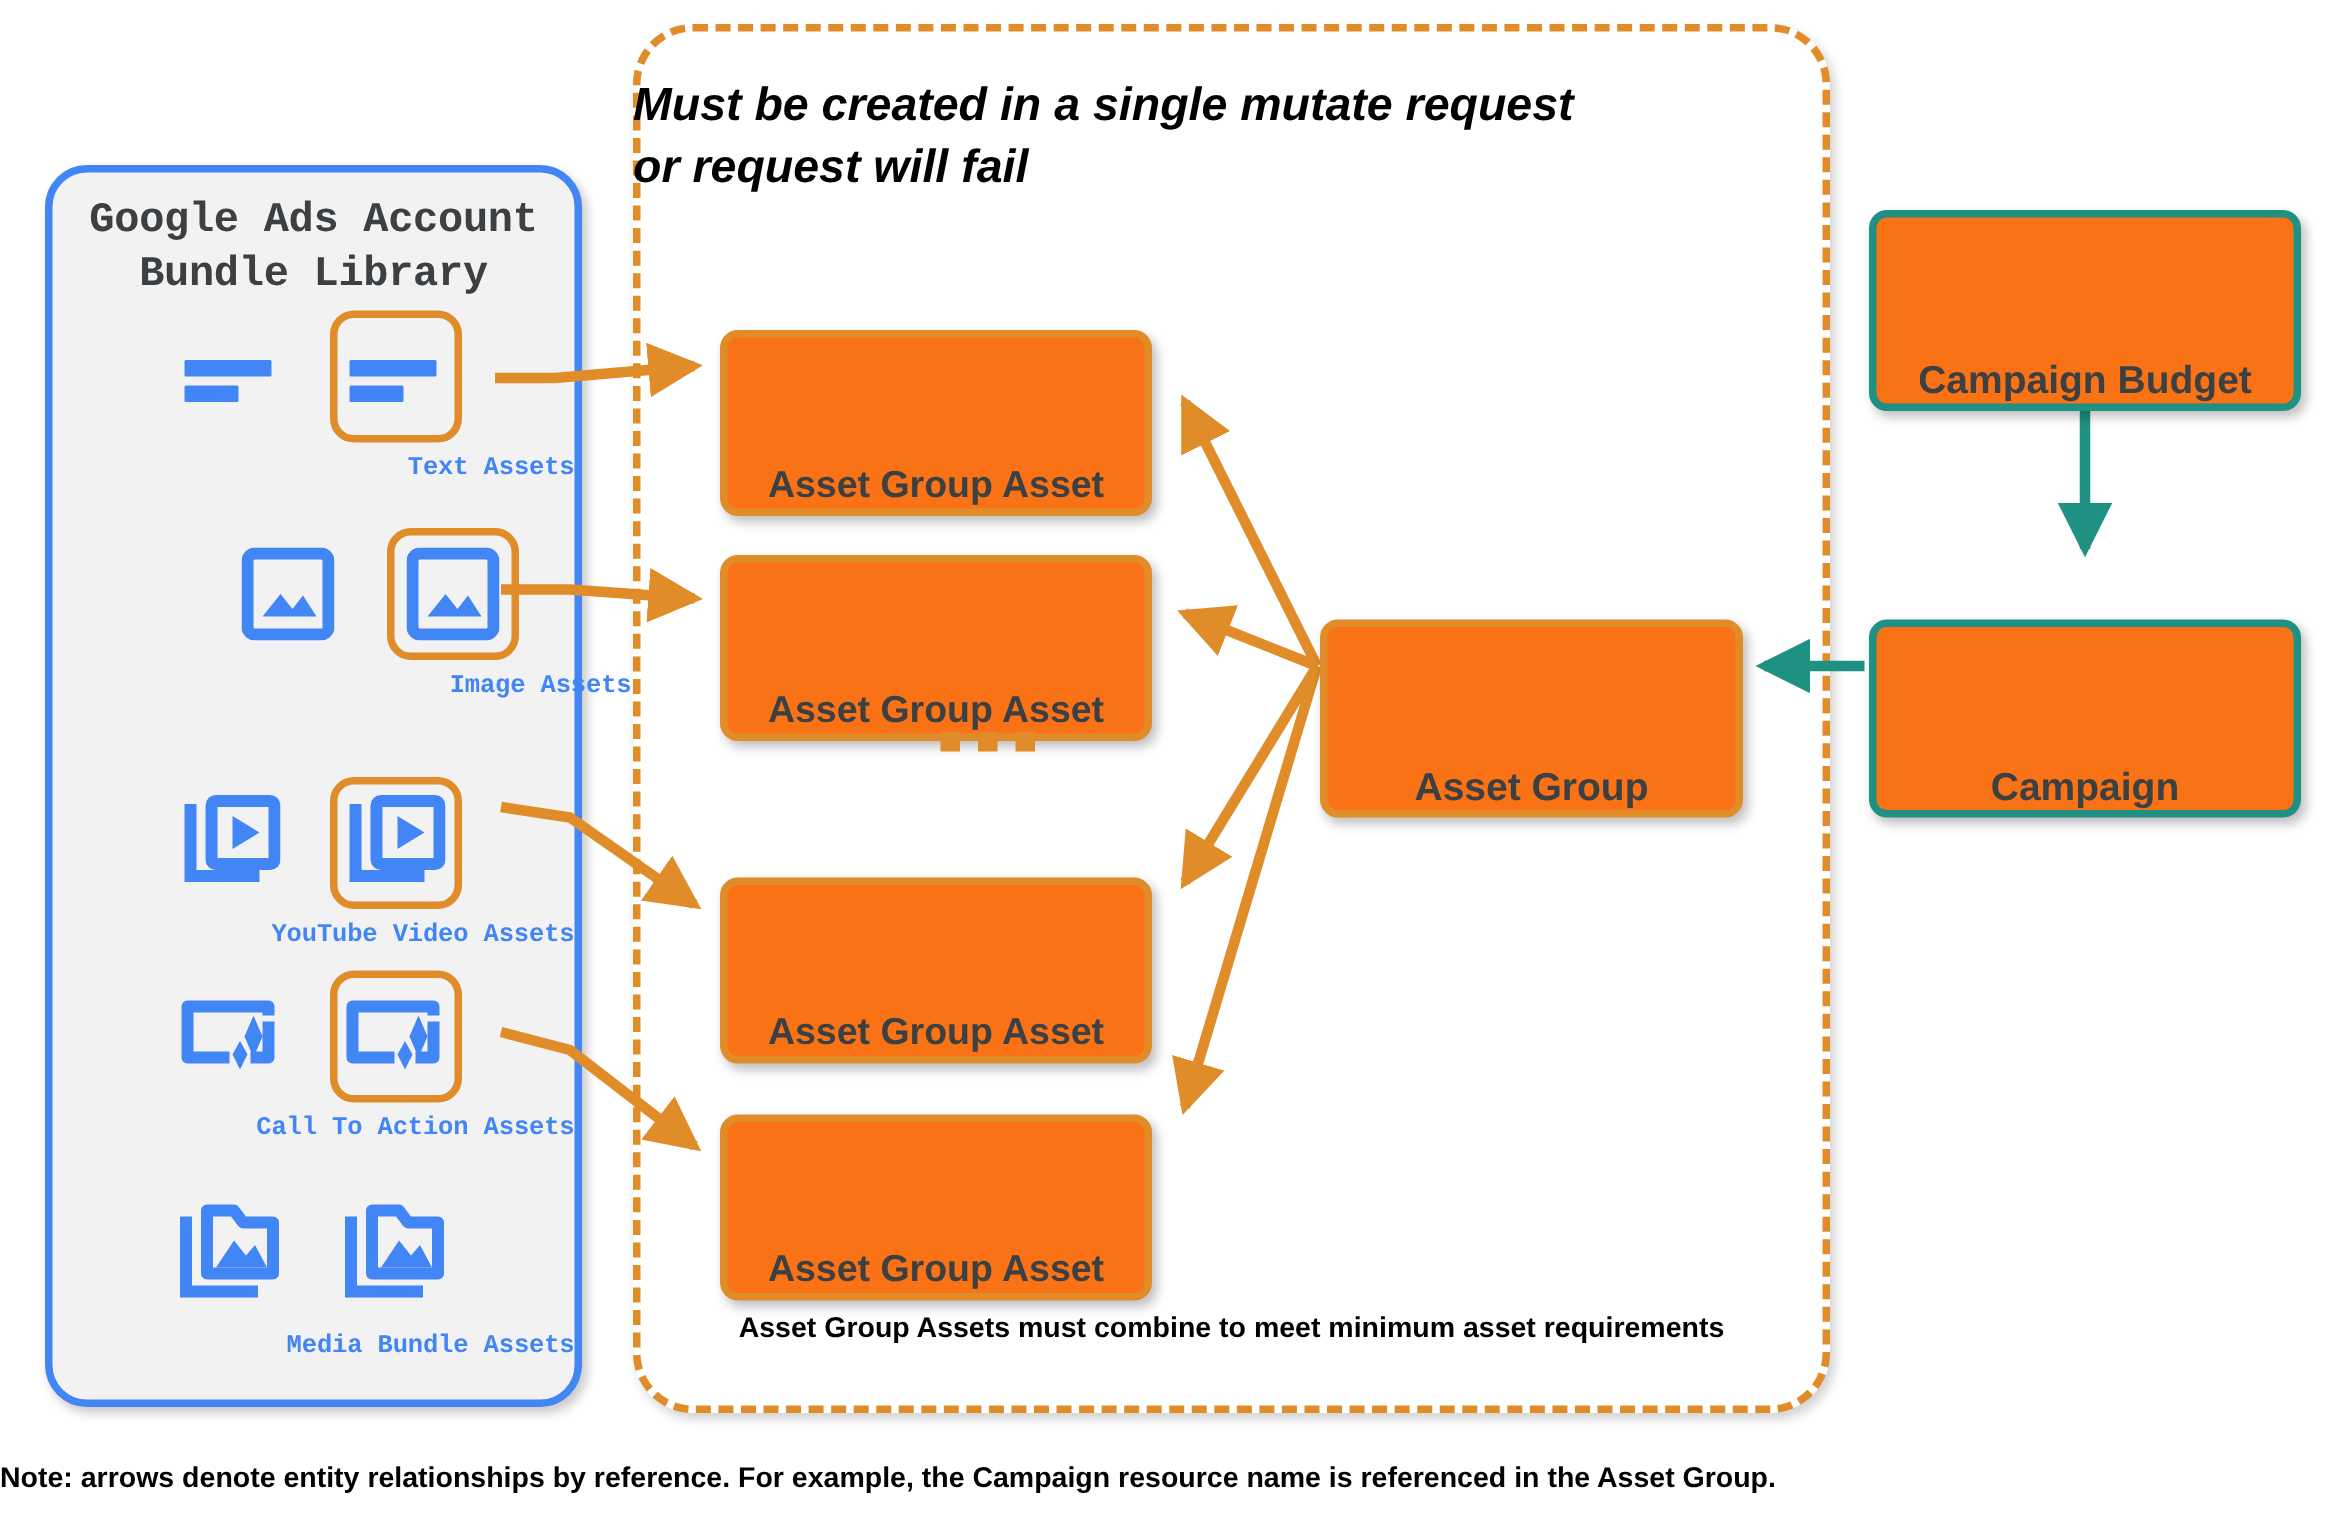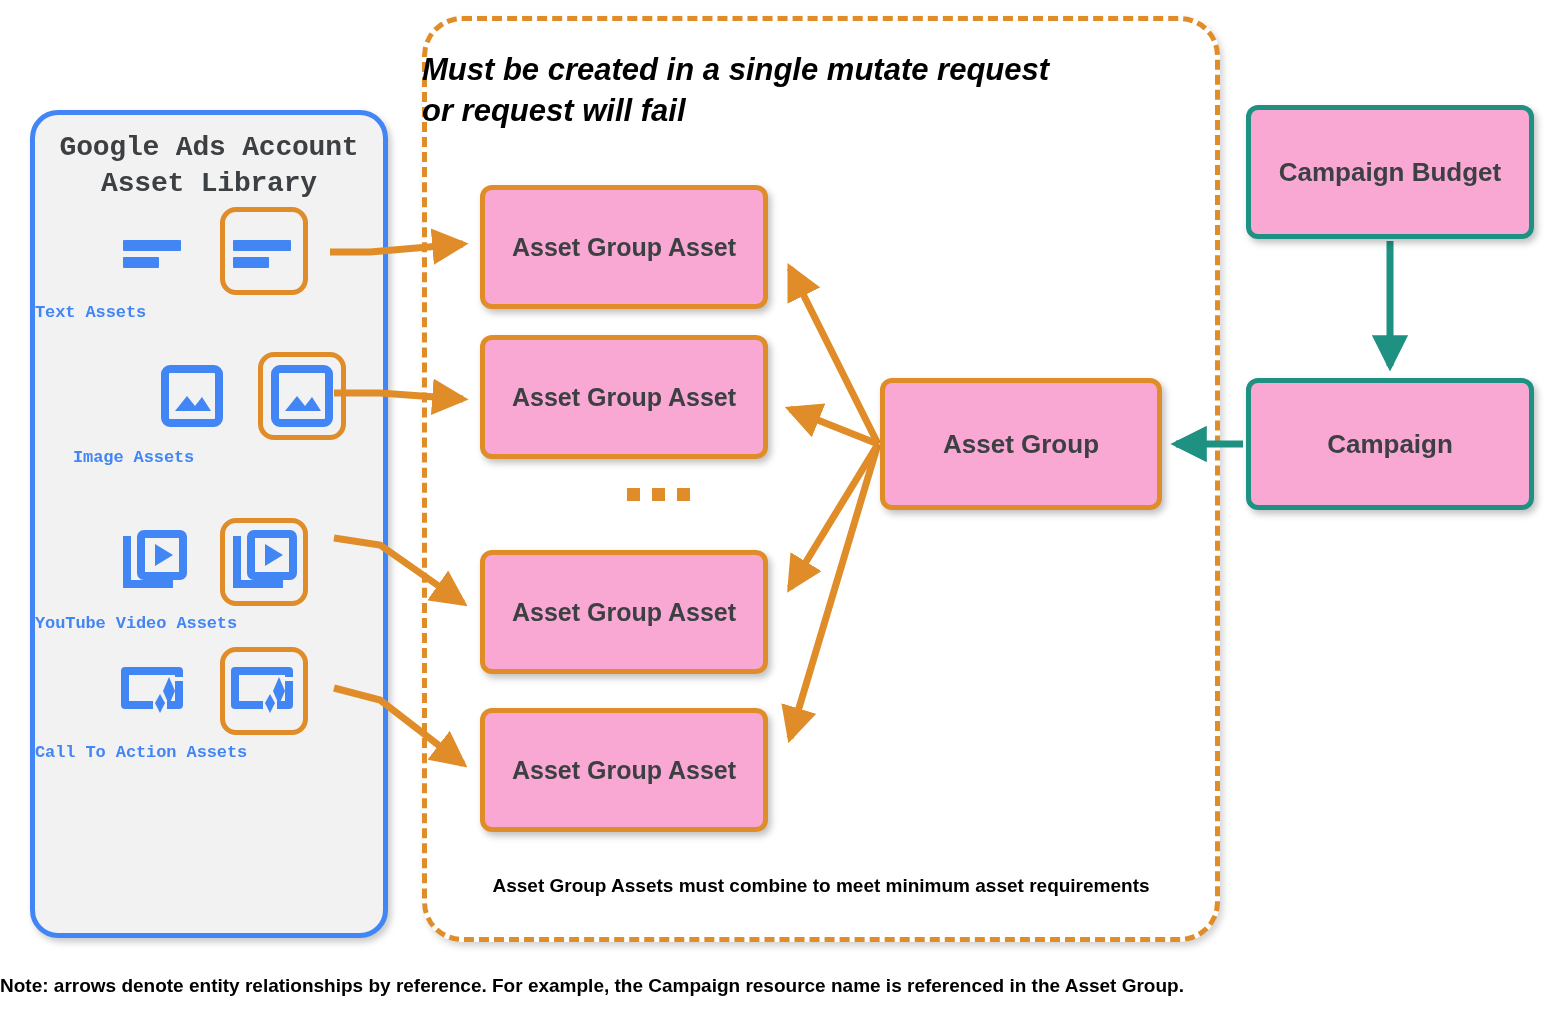--- a/index.html
+++ b/index.html
@@ -34,21 +34,21 @@
   .asset-icons{
     position:relative;height:92px;
     display:flex;align-items:center;justify-content:center;gap:18px;
   }
   .icon-wrap{width:92px;height:92px;display:flex;align-items:center;justify-content:center;position:relative;}
   .icon-wrap.boxed::before{
     content:"";position:absolute;left:2px;top:2px;right:2px;bottom:2px;
     border:5px solid #e08c28;border-radius:16px;
   }
   .asset-label{
-    margin-top:6px;text-align:left;
+    margin-top:6px;text-align:right;
     font-size:17px;font-weight:bold;color:#4285f4;
     letter-spacing:-0.1px;
   }
 
   
   .mutate-box{
     position:absolute;left:422px;top:16px;width:798px;height:926px;
     border:5px dashed #e08c28;
     border-radius:40px;
     background:#ffffff;
@@ -62,28 +62,29 @@
   }
   .mutate-footnote{
     position:absolute;left:422px;top:875px;width:798px;
     text-align:center;
     font-size:19px;font-weight:bold;color:#000000;
   }
 
   
   .node{
     position:absolute;
-    background:#f9a8d4;
+    background:#f97316;
     border-radius:12px;
     box-shadow:3px 4px 7px rgba(0,0,0,0.25);
     box-sizing:border-box;
-    display:flex;align-items:center;justify-content:center;
+    display:flex;align-items:flex-end;justify-content:center;
     text-align:center;
     color:#3c4043;
     line-height:1.24;
+    margin-top:35px;
   }
   .node.orange{border:5px solid #e08c28;}
   .node.teal{border:5px solid #1e9182;}
 
   .aga{left:480px;width:288px;height:124px;font-size:25px;font-weight:bold;}
   .aga1{top:185px;}
   .aga2{top:335px;}
   .aga3{top:550px;}
   .aga4{top:708px;}
 
@@ -106,21 +107,21 @@
   svg.icon{display:block;}
 </style>
 </head>
 <body>
 
 <div id="stage">
 
   <div class="library-panel">
     <div class="library-title">
       <div>Google Ads Account</div>
-      <div>Asset Library</div>
+      <div>Bundle Library</div>
     </div>
 
     <div class="asset-row" style="top:90px;">
       <div class="asset-icons">
         <div class="icon-wrap">
           <svg class="icon" width="66" height="46" viewBox="0 0 66 46" aria-hidden="true">
             <rect x="2" y="12" width="58" height="11" rx="1" fill="#4285f4"></rect>
             <rect x="2" y="29" width="36" height="11" rx="1" fill="#4285f4"></rect>
           </svg>
         </div>
@@ -187,20 +188,39 @@
             <path d="M60 14 L60 8 L6 8 L6 42 L34 42" fill="none" stroke="#4285f4" stroke-width="8" stroke-linejoin="round" stroke-linecap="butt"></path>
             <path d="M60 18 L60 42 L48 42" fill="none" stroke="#4285f4" stroke-width="8" stroke-linejoin="round"></path>
             <path d="M44 28 L50 14 L56 28 L50 42 Z" fill="#4285f4"></path>
             <path d="M36 40 L41 31 L46 40 L41 50 Z" fill="#4285f4"></path>
           </svg>
         </div>
       </div>
       <div class="asset-label">Call To Action Assets</div>
     </div>
 
+    <div class="asset-row" style="top:675px;">
+      <div class="asset-icons">
+        <div class="icon-wrap">
+          <svg class="icon" width="72" height="70" viewBox="0 0 72 70" aria-hidden="true">
+            <path d="M6 14 L6 60 L50 60" fill="none" stroke="#4285f4" stroke-width="8" stroke-linecap="square"></path>
+            <path d="M20 48 L20 6 L38 6 L44 14 L64 14 L64 48 Z" fill="none" stroke="#4285f4" stroke-width="8" stroke-linejoin="round"></path>
+            <path d="M26 44 L38 26 L46 36 L52 29 L60 44 Z" fill="#4285f4"></path>
+          </svg>
+        </div>
+        <div class="icon-wrap">
+          <svg class="icon" width="72" height="70" viewBox="0 0 72 70" aria-hidden="true">
+            <path d="M6 14 L6 60 L50 60" fill="none" stroke="#4285f4" stroke-width="8" stroke-linecap="square"></path>
+            <path d="M20 48 L20 6 L38 6 L44 14 L64 14 L64 48 Z" fill="none" stroke="#4285f4" stroke-width="8" stroke-linejoin="round"></path>
+            <path d="M26 44 L38 26 L46 36 L52 29 L60 44 Z" fill="#4285f4"></path>
+          </svg>
+        </div>
+      </div>
+      <div class="asset-label">Media Bundle  Assets</div>
+    </div>
   </div>
 
   <div class="mutate-box"></div>
   <div class="mutate-title">
     <div>Must be created in a single mutate request</div>
     <div>or request will fail</div>
   </div>
 
   <svg class="overlay" aria-hidden="true">
     <defs>

